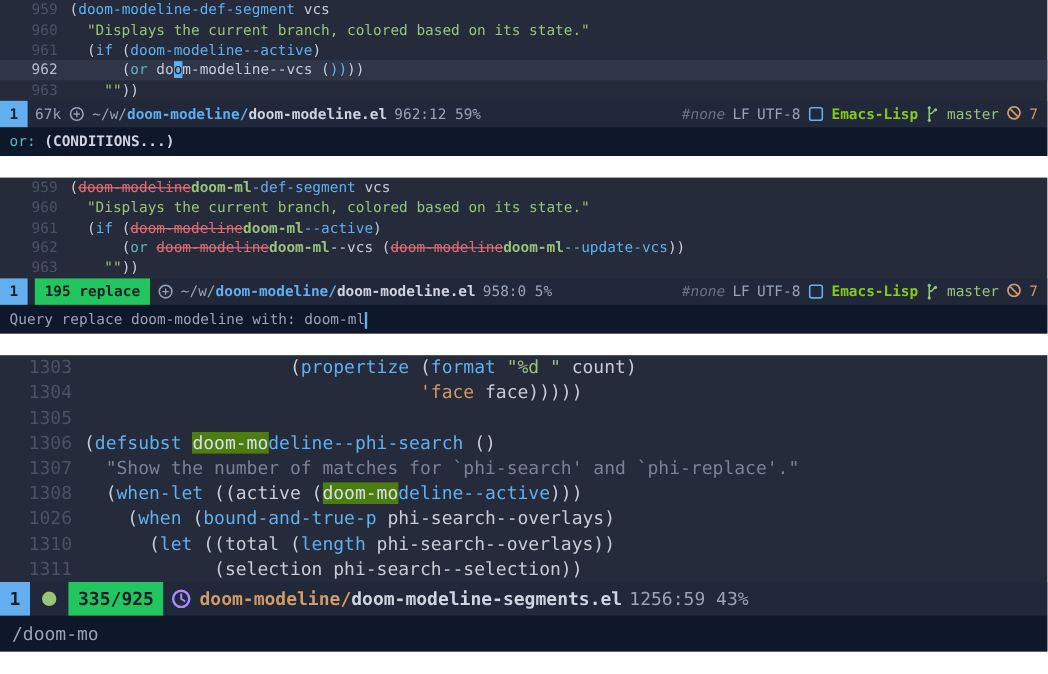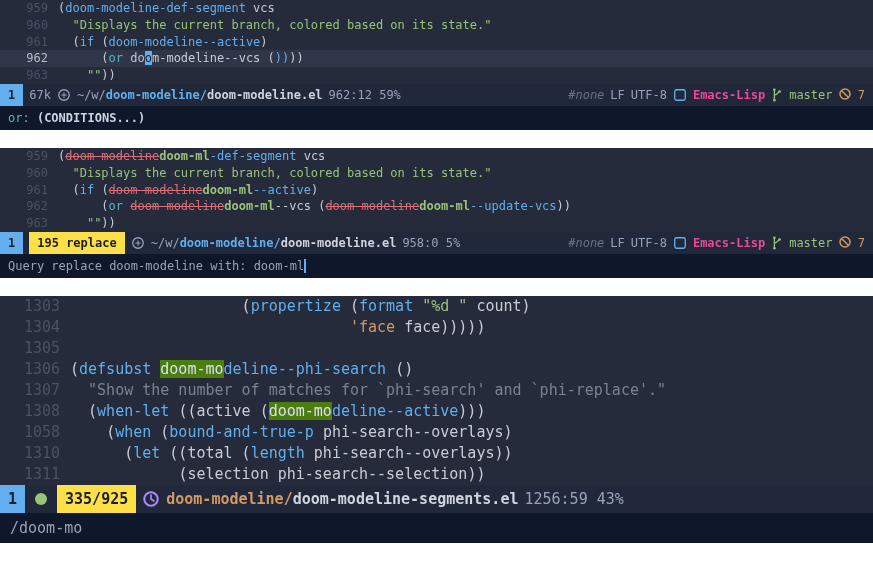--- a/index.html
+++ b/index.html
@@ -61,39 +61,39 @@
   .win-num {
     background: #62aeef;
     color: #1a1e2a;
     font-weight: bold;
     padding: 0 8px;
     align-self: stretch;
     display: flex;
     align-items: center;
   }
   .ml-badge {
-    background: #fde047;
+    background: #22c55e;
     color: #1a1e2a;
     font-weight: bold;
     padding: 0 8px;
     align-self: stretch;
     display: flex;
     align-items: center;
     text-align: right;
   }
   .ml-dot {
     width: 12px; height: 12px; border-radius: 50%;
     background: #98c379; margin: 0 4px;
   }
   .ml-icon { display: inline-flex; align-items: center; }
   .ml-path { color: #9aa2b8; }
   .ml-dir { color: #61afef; font-weight: bold; }
   .ml-file { color: #d0d4e0; font-weight: bold; }
   .ml-none { color: #6a7185; font-style: italic; }
-  .ml-mode { color: #ec4899; font-weight: bold; }
+  .ml-mode { color: #84cc16; font-weight: bold; }
   .ml-branch { color: #98c379; }
   .ml-orange { color: #d19a66; }
   .spacer { flex: 1; }
   .echo-area {
     background: #0f172a;
     color: #9aa2b8;
     padding: 3px 8px;
     font-size: 12px;
     line-height: 1.5;
   }
@@ -197,21 +197,21 @@
 </div>
 
 <div class="pane pane3">
   <div>
     <div class="code-line"><span class="gutter">1303</span><span class="code-content">                   <span class="c-paren">(</span><span class="c-fn">propertize</span> <span class="c-paren">(</span><span class="c-fn">format</span> <span class="c-str">"%d "</span> <span class="c-var">count</span><span class="c-paren">)</span></span></div>
     <div class="code-line"><span class="gutter">1304</span><span class="code-content">                               <span class="c-orange">'face</span> <span class="c-var">face</span><span class="c-paren">)))))</span></span></div>
     <div class="code-line"><span class="gutter">1305</span><span class="code-content"></span></div>
     <div class="code-line"><span class="gutter">1306</span><span class="code-content"><span class="c-paren">(</span><span class="c-fn">defsubst</span> <span class="sel-bg">doom-mo</span><span class="c-fn">deline--phi-search</span> <span class="c-paren">()</span></span></div>
     <div class="code-line"><span class="gutter">1307</span><span class="code-content">  <span class="c-doc">"Show the number of matches for `phi-search' and `phi-replace'."</span></span></div>
     <div class="code-line"><span class="gutter">1308</span><span class="code-content">  <span class="c-paren">(</span><span class="c-fn">when-let</span> <span class="c-paren">((</span><span class="c-var">active </span><span class="c-paren">(</span><span class="sel-bg">doom-mo</span><span class="c-fn">deline--active</span><span class="c-paren">)))</span></span></div>
-    <div class="code-line"><span class="gutter">1058</span><span class="code-content">    <span class="c-paren">(</span><span class="c-fn">when</span> <span class="c-paren">(</span><span class="c-fn">bound-and-true-p</span> <span class="c-var">phi-search--overlays</span><span class="c-paren">)</span></span></div>
+    <div class="code-line"><span class="gutter">1026</span><span class="code-content">    <span class="c-paren">(</span><span class="c-fn">when</span> <span class="c-paren">(</span><span class="c-fn">bound-and-true-p</span> <span class="c-var">phi-search--overlays</span><span class="c-paren">)</span></span></div>
     <div class="code-line"><span class="gutter">1310</span><span class="code-content">      <span class="c-paren">(</span><span class="c-fn">let</span> <span class="c-paren">((</span><span class="c-var">total </span><span class="c-paren">(</span><span class="c-fn">length</span> <span class="c-var">phi-search--overlays</span><span class="c-paren">))</span></span></div>
     <div class="code-line"><span class="gutter">1311</span><span class="code-content">            <span class="c-paren">(</span><span class="c-var">selection phi-search--selection</span><span class="c-paren">))</span></span></div>
   </div>
   <div class="modeline">
     <span class="win-num">1</span>
     <span class="ml-dot"></span>
     <span class="ml-badge">335/925</span>
     <span class="ml-icon">
         <svg width="18" height="18" viewBox="0 0 16 16">
           <circle cx="8" cy="8" r="6" fill="none" stroke="#a78bfa" stroke-width="1.8"></circle>

